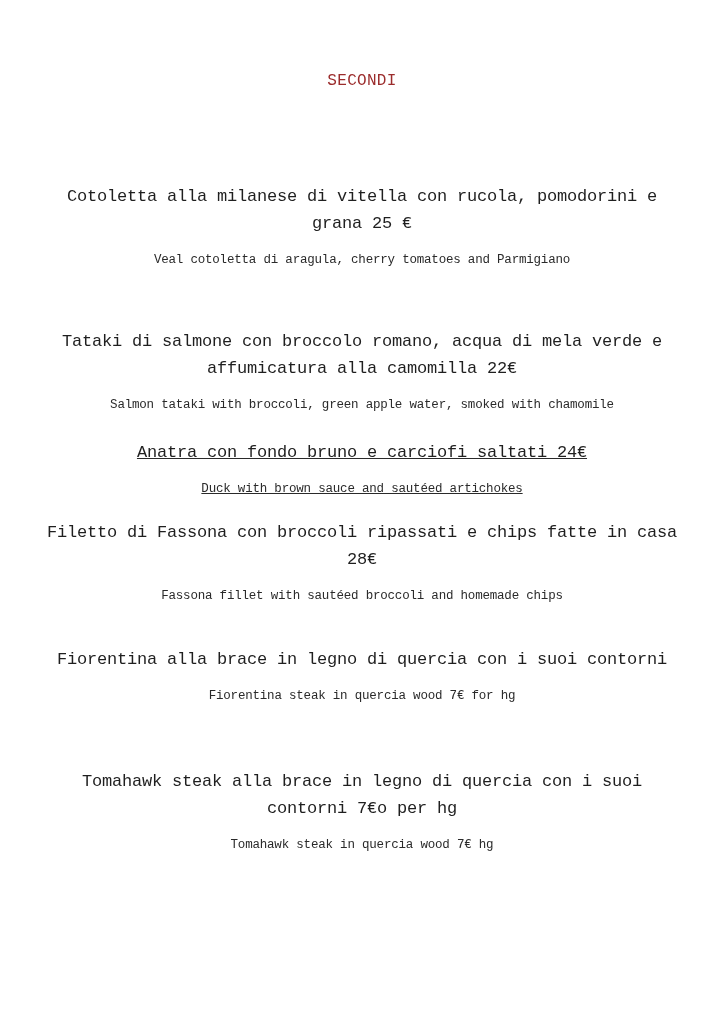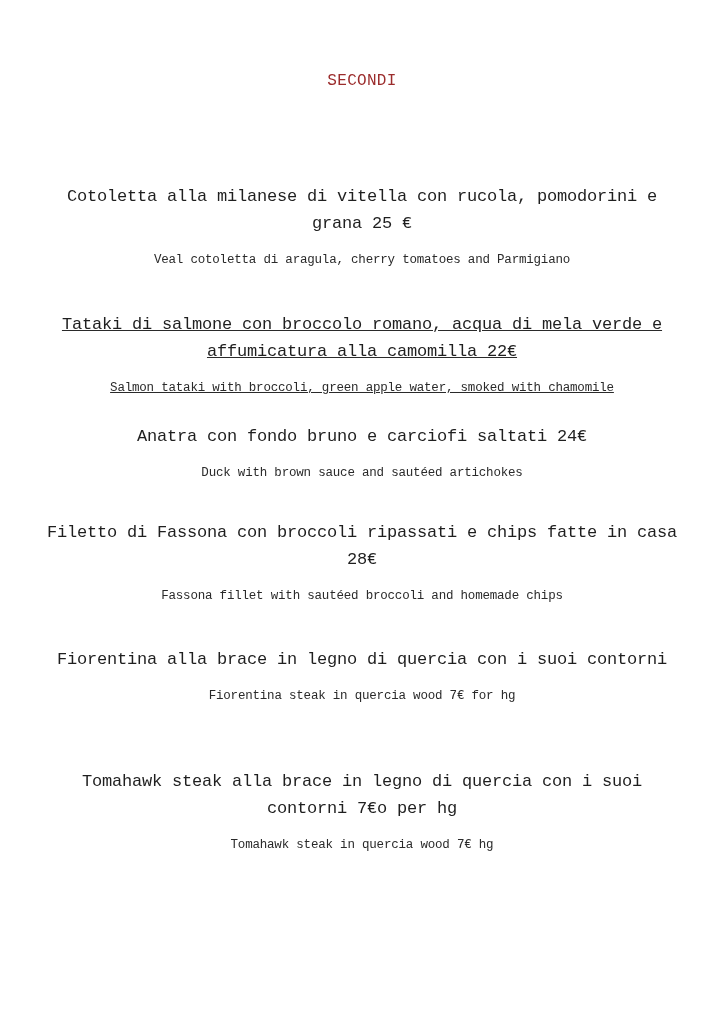--- a/index.html
+++ b/index.html
@@ -61,27 +61,27 @@
 <div class="page">
 
   <div class="title" style="color: rgb(155, 44, 44);">SECONDI</div>
 
   <div class="item" style="top:183px;">
     <div class="item-name">Cotoletta alla milanese di vitella con rucola, pomodorini e</div>
     <div class="item-name">grana 25 €</div>
     <div class="item-desc">Veal cotoletta di aragula, cherry tomatoes and Parmigiano</div>
   </div>
 
-  <div class="item" style="top:311px;text-decoration:underline;">
+  <div class="item" style="top:328px;">
     <div class="item-name">Tataki di salmone con broccolo romano, acqua di mela verde e</div>
     <div class="item-name">affumicatura alla camomilla  22€</div>
     <div class="item-desc">Salmon tataki with broccoli, green apple water, smoked with chamomile</div>
   </div>
 
-  <div class="item" style="top:423px;">
+  <div class="item" style="top:439px;text-decoration:underline;">
     <div class="item-name">Anatra con fondo bruno e carciofi saltati  24€</div>
     <div class="item-desc" style="">Duck with brown sauce and sautéed artichokes</div>
   </div>
 
   <div class="item" style="top:519px;">
     <div class="item-name">Filetto di Fassona con broccoli ripassati e chips fatte in casa</div>
     <div class="item-name">28€</div>
     <div class="item-desc">Fassona fillet with sautéed broccoli and homemade chips</div>
   </div>
 

